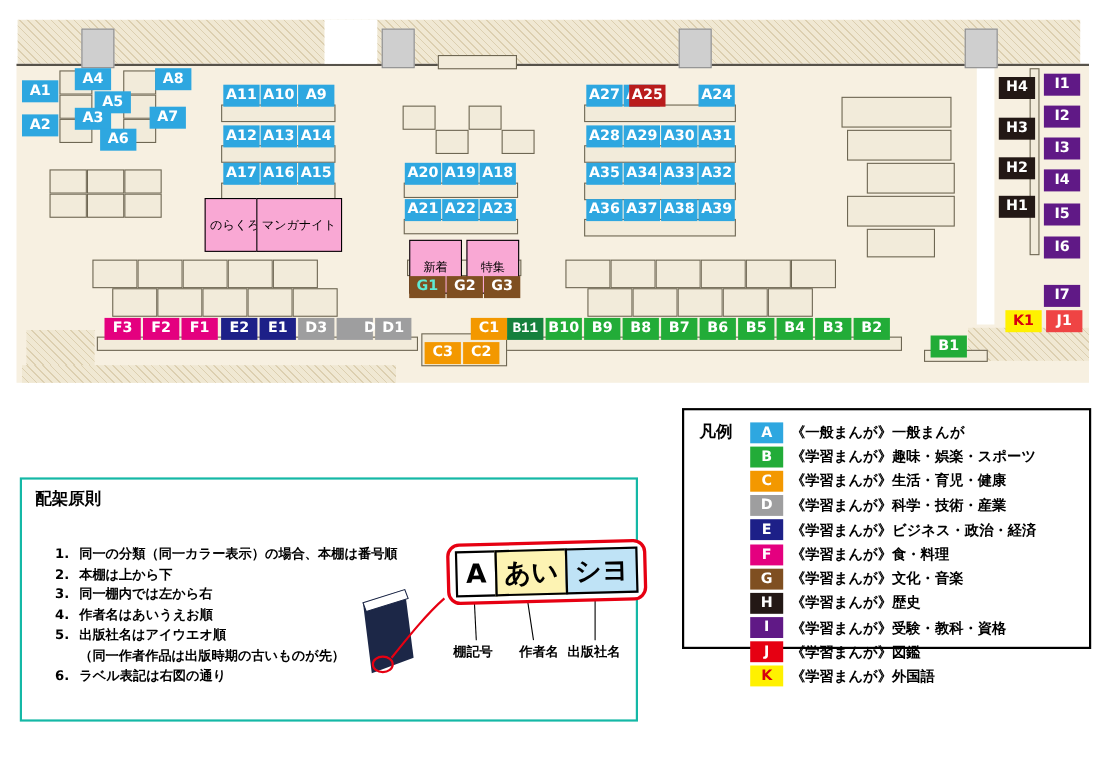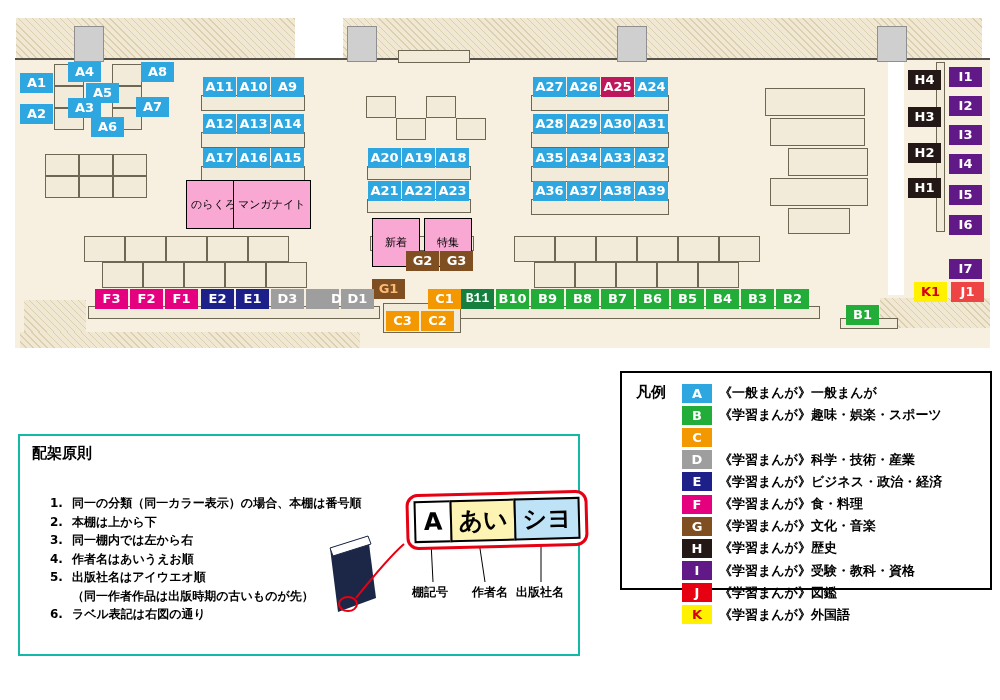--- a/index.html
+++ b/index.html
@@ -150,35 +150,35 @@
       <div class="map-label" style="left: 237px; top: 148px; background: rgb(46, 167, 224); color: rgb(255, 255, 255);">A16</div>
       <div class="map-label" style="left: 271px; top: 148px; background: rgb(46, 167, 224); color: rgb(255, 255, 255);">A15</div>
       <div class="map-label" style="left: 368px; top: 148px; background: rgb(46, 167, 224); color: rgb(255, 255, 255);">A20</div>
       <div class="map-label" style="left: 402px; top: 148px; background: rgb(46, 167, 224); color: rgb(255, 255, 255);">A19</div>
       <div class="map-label" style="left: 436px; top: 148px; background: rgb(46, 167, 224); color: rgb(255, 255, 255);">A18</div>
       <div class="map-label" style="left: 368px; top: 181px; background: rgb(46, 167, 224); color: rgb(255, 255, 255);">A21</div>
       <div class="map-label" style="left: 402px; top: 181px; background: rgb(46, 167, 224); color: rgb(255, 255, 255);">A22</div>
       <div class="map-label" style="left: 436px; top: 181px; background: rgb(46, 167, 224); color: rgb(255, 255, 255);">A23</div>
       <div class="map-label" style="left: 533px; top: 77px; background: rgb(46, 167, 224); color: rgb(255, 255, 255);">A27</div>
       <div class="map-label" style="left: 567px; top: 77px; background: rgb(46, 167, 224); color: rgb(255, 255, 255);">A26</div>
-      <div class="map-label" style="left: 601px; top: 77px; background: #be185d; color: rgb(255, 255, 255);">A25</div>
+      <div class="map-label" style="left: 572px; top: 77px; background: #b91c1c; color: rgb(255, 255, 255);">A25</div>
       <div class="map-label" style="left: 635px; top: 77px; background: rgb(46, 167, 224); color: rgb(255, 255, 255);">A24</div>
       <div class="map-label" style="left: 533px; top: 114px; background: rgb(46, 167, 224); color: rgb(255, 255, 255);">A28</div>
       <div class="map-label" style="left: 567px; top: 114px; background: rgb(46, 167, 224); color: rgb(255, 255, 255);">A29</div>
       <div class="map-label" style="left: 601px; top: 114px; background: rgb(46, 167, 224); color: rgb(255, 255, 255);">A30</div>
       <div class="map-label" style="left: 635px; top: 114px; background: rgb(46, 167, 224); color: rgb(255, 255, 255);">A31</div>
       <div class="map-label" style="left: 533px; top: 148px; background: rgb(46, 167, 224); color: rgb(255, 255, 255);">A35</div>
       <div class="map-label" style="left: 567px; top: 148px; background: rgb(46, 167, 224); color: rgb(255, 255, 255);">A34</div>
       <div class="map-label" style="left: 601px; top: 148px; background: rgb(46, 167, 224); color: rgb(255, 255, 255);">A33</div>
       <div class="map-label" style="left: 635px; top: 148px; background: rgb(46, 167, 224); color: rgb(255, 255, 255);">A32</div>
       <div class="map-label" style="left: 533px; top: 181px; background: rgb(46, 167, 224); color: rgb(255, 255, 255);">A36</div>
       <div class="map-label" style="left: 567px; top: 181px; background: rgb(46, 167, 224); color: rgb(255, 255, 255);">A37</div>
       <div class="map-label" style="left: 601px; top: 181px; background: rgb(46, 167, 224); color: rgb(255, 255, 255);">A38</div>
       <div class="map-label" style="left: 635px; top: 181px; background: rgb(46, 167, 224); color: rgb(255, 255, 255);">A39</div>
-      <div class="map-label" style="left: 372px; top: 251px; background: rgb(127, 79, 33); color: #fdba74; margin-top: 28px;">G1</div>
+      <div class="map-label" style="left: 372px; top: 251px; background: rgb(127, 79, 33); color: #5eead4;">G1</div>
       <div class="map-label" style="left: 406px; top: 251px; background: rgb(127, 79, 33); color: rgb(255, 255, 255);">G2</div>
       <div class="map-label" style="left: 440px; top: 251px; background: rgb(127, 79, 33); color: rgb(255, 255, 255);">G3</div>
       <div class="map-label" style="left: 908px; top: 70px; background: rgb(35, 24, 21); color: rgb(255, 255, 255);">H4</div>
       <div class="map-label" style="left: 908px; top: 107px; background: rgb(35, 24, 21); color: rgb(255, 255, 255);">H3</div>
       <div class="map-label" style="left: 908px; top: 143px; background: rgb(35, 24, 21); color: rgb(255, 255, 255);">H2</div>
       <div class="map-label" style="left: 908px; top: 178px; background: rgb(35, 24, 21); color: rgb(255, 255, 255);">H1</div>
       <div class="map-label" style="left: 949px; top: 67px; background: rgb(96, 25, 134); color: rgb(255, 255, 255);">I1</div>
       <div class="map-label" style="left: 949px; top: 96px; background: rgb(96, 25, 134); color: rgb(255, 255, 255);">I2</div>
       <div class="map-label" style="left: 949px; top: 125px; background: rgb(96, 25, 134); color: rgb(255, 255, 255);">I3</div>
       <div class="map-label" style="left: 949px; top: 154px; background: rgb(96, 25, 134); color: rgb(255, 255, 255);">I4</div>
@@ -217,20 +217,21 @@
         <div class="legend-row">
           <span class="legend-swatch" style="background: rgb(46, 167, 224); color: rgb(255, 255, 255);">A</span>
           <span class="legend-text">《一般まんが》一般まんが</span>
         </div>
         <div class="legend-row">
           <span class="legend-swatch" style="background: rgb(34, 172, 56); color: rgb(255, 255, 255);">B</span>
           <span class="legend-text">《学習まんが》趣味・娯楽・スポーツ</span>
         </div>
         <div class="legend-row">
           <span class="legend-swatch" style="background: rgb(243, 152, 0); color: rgb(255, 255, 255);">C</span>
+          <span class="legend-text">《学習まんが》生活・育児・健康</span>
         </div>
         <div class="legend-row">
           <span class="legend-swatch" style="background: rgb(158, 158, 159); color: rgb(255, 255, 255);">D</span>
           <span class="legend-text">《学習まんが》科学・技術・産業</span>
         </div>
         <div class="legend-row">
           <span class="legend-swatch" style="background: rgb(29, 32, 136); color: rgb(255, 255, 255);">E</span>
           <span class="legend-text">《学習まんが》ビジネス・政治・経済</span>
         </div>
         <div class="legend-row">

